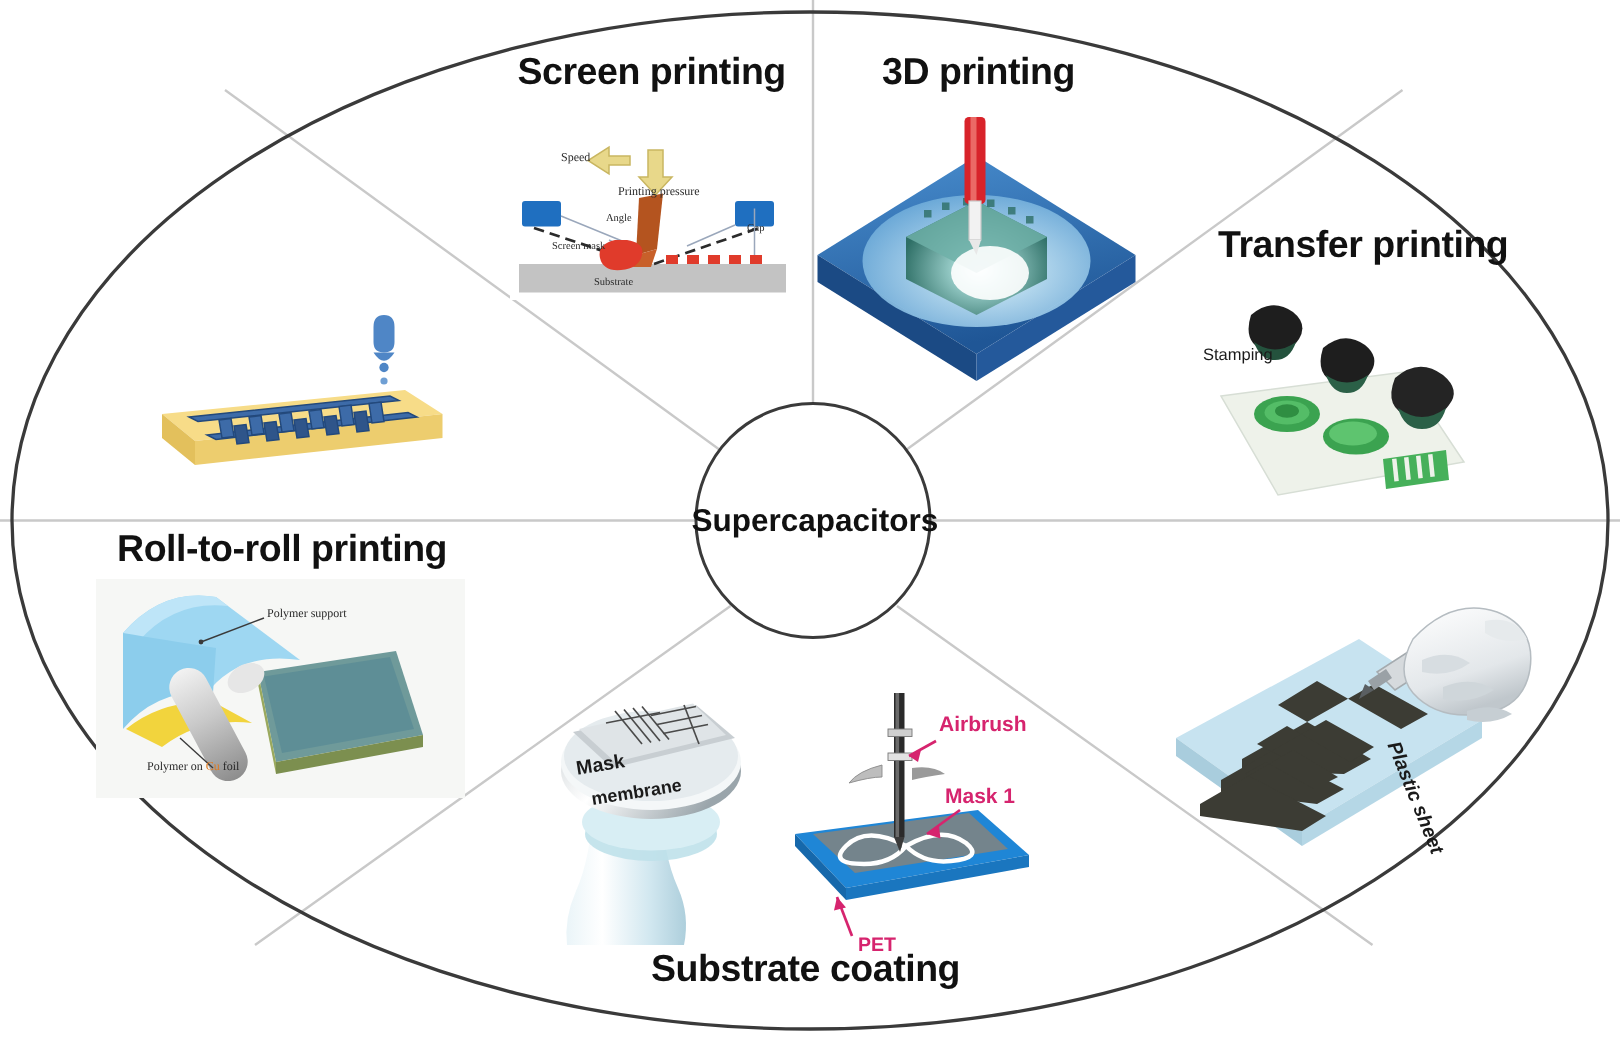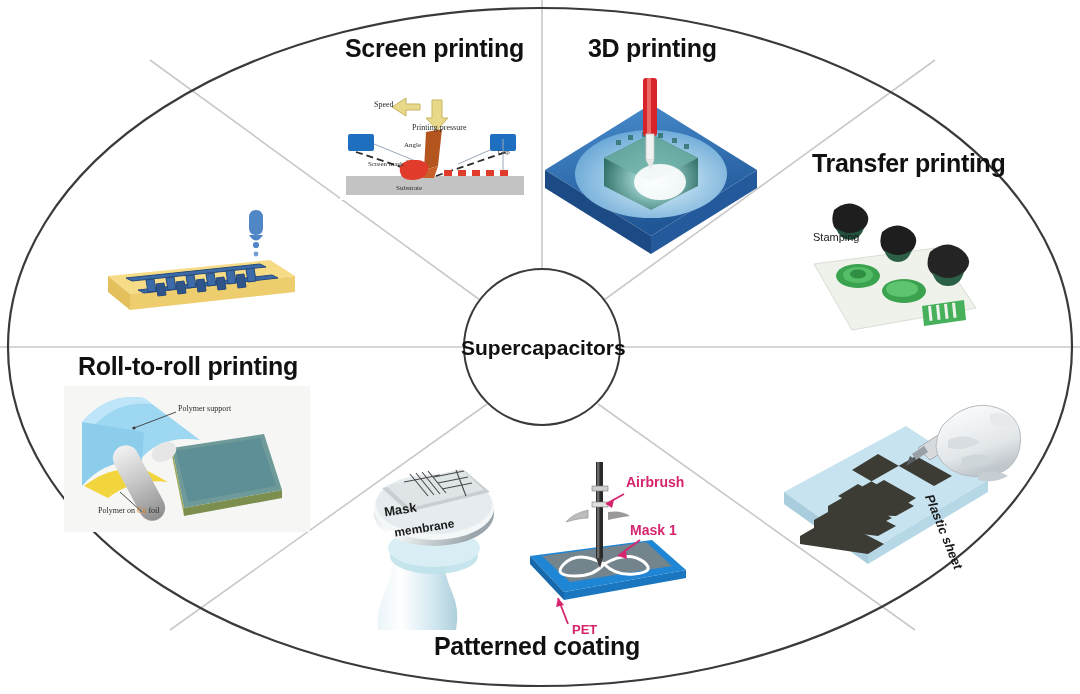--- a/index.html
+++ b/index.html
@@ -249,21 +249,21 @@
       <g transform="translate(48,22)">
         <path d="M48 14 q14 -12 28 -2 q10 8 4 18 q-8 12 -22 8 q-16 -5 -10 -24 z" fill="#1e1e1e"></path>
         <path d="M50 32 q14 10 28 0 q-4 12 -14 12 q-10 0 -14 -12 z" fill="#2b6047"></path>
       </g>
       <g transform="translate(96,42)">
         <path d="M48 14 q16 -14 32 -2 q12 10 4 20 q-10 14 -26 8 q-18 -6 -10 -26 z" fill="#242424"></path>
         <path d="M50 34 q16 12 32 0 q-4 14 -16 14 q-12 0 -16 -14 z" fill="#2b6047"></path>
       </g>
     </g>
   </svg>
-  <span class="blacktext" style="left:802px;top:231px;font-size:11px;margin-left:11px;">Stamping</span>
+  <span class="blacktext" style="left:802px;top:231px;font-size:11px;">Stamping</span>
 
   <svg class="panel" style="left:64px;top:386px;" width="246" height="146" viewBox="0 0 246 146">
     <rect x="0" y="0" width="246" height="146" fill="#f6f7f5"></rect>
 
     <path d="M18 36 q26 -30 62 -24 l56 42 q-40 -6 -62 22 z" fill="#9ed7f2"></path>
     <path d="M18 36 q26 -30 62 -24 l8 6 q-36 -4 -60 24 z" fill="#bee5f8"></path>
     <path d="M18 36 l0 64 q24 -28 60 -24 l2 -30 q-38 -6 -62 -10 z" fill="#8ccdec"></path>
 
     <path d="M20 100 q28 -22 62 -16 l22 12 q-34 -4 -60 16 z" fill="#f2d43d"></path>
 
@@ -391,19 +391,19 @@
                transform:rotate(68deg);transform-origin:left top;">Plastic sheet</span>
 
 
   <span class="sector-label" style="left:345px;top:34px;font-size:25px;">Screen printing</span>
 
   <span class="sector-label" style="left:588px;top:34px;font-size:25px;">3D printing</span>
 
   <span class="sector-label" style="left:812px;top:149px;font-size:25px;">Transfer printing</span>
 
 
-  <span class="sector-label" style="left:434px;top:632px;font-size:25px;">Patterned coating</span>
+  <span class="sector-label" style="left:434px;top:632px;font-size:25px;">Substrate coating</span>
 
   <span class="sector-label" style="left:78px;top:352px;font-size:25px;">Roll-to-roll printing</span>
 
   <span class="center-label" style="left:461px;top:336px;">Supercapacitors</span>
 
 </div>
 
 </body></html>

